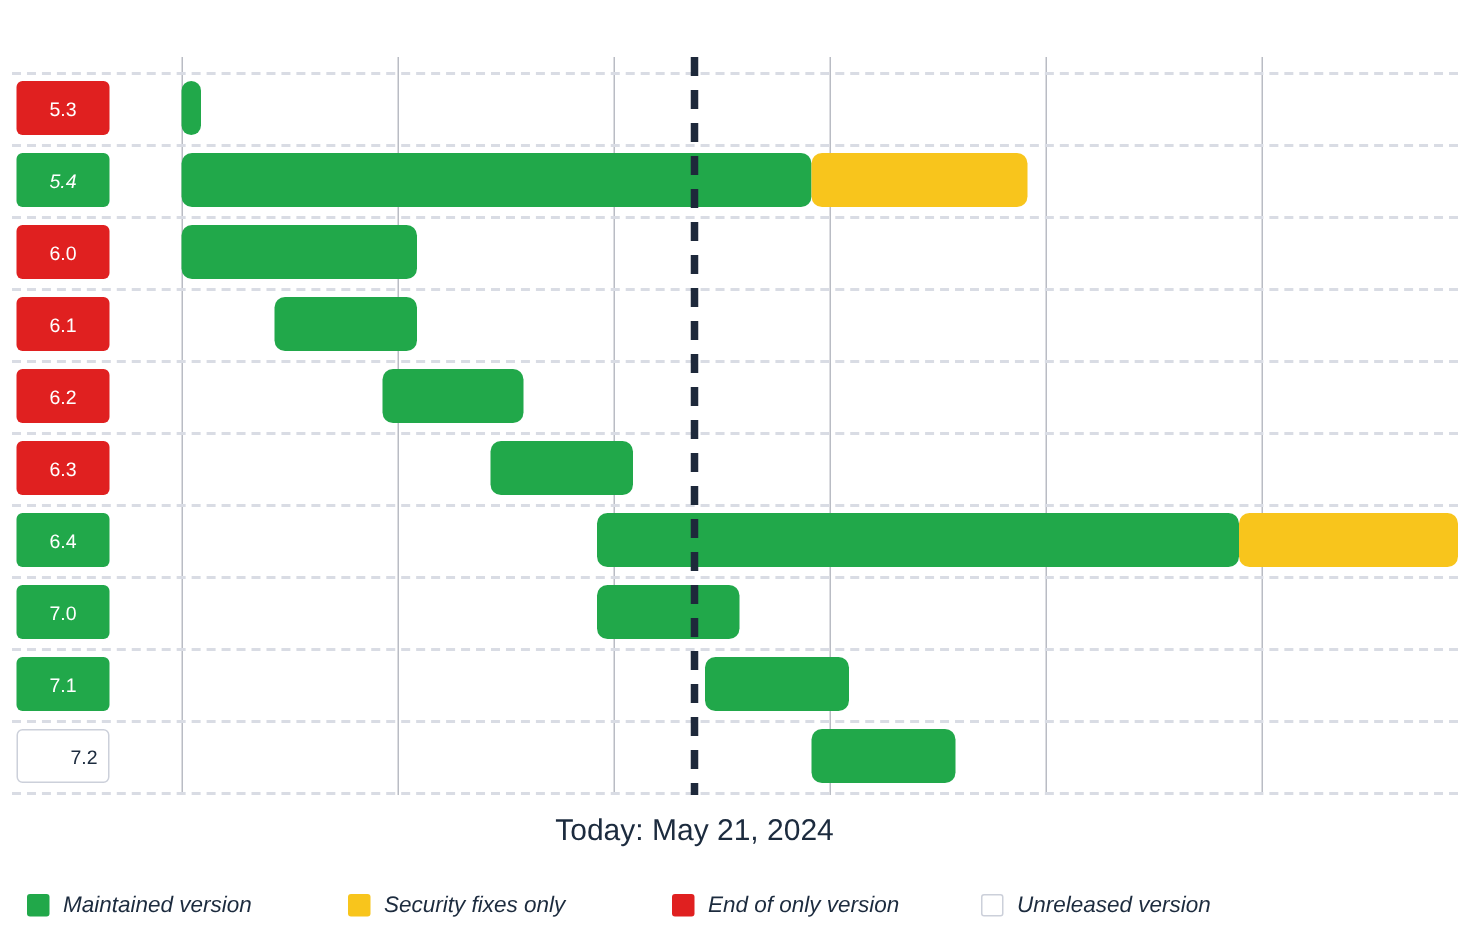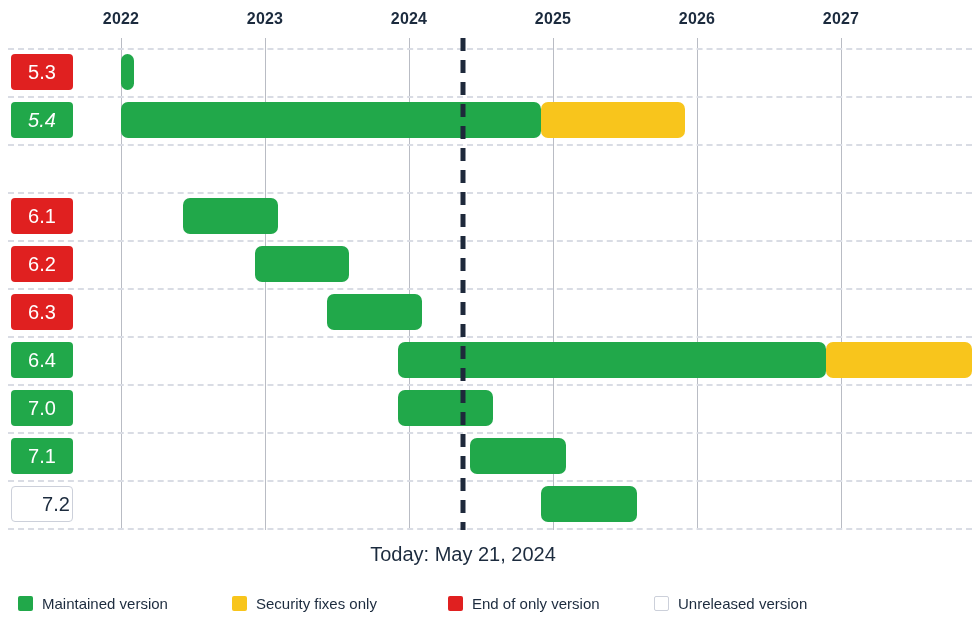--- a/index.html
+++ b/index.html
@@ -64,21 +64,21 @@
   .ver-badge {
     position: absolute;
     left: 11px;
     top: 6px;
     width: 62px;
     height: 36px;
     border-radius: 4px;
     display: flex;
     align-items: center;
     justify-content: center;
-    font-size: 20px;
+    font-size: 13px;
     color: #ffffff;
     z-index: 4;
   }
   .ver-badge.eol        { background: #e02020; }
   .ver-badge.maintained { background: #21a84a; }
   .ver-badge.unreleased {
     background: #ffffff;
     border: 1.5px solid #ccd0da;
     color: #1c2b3e;
     padding-left: 28px;
@@ -101,21 +101,21 @@
     font-size: 20px;
     color: #1c2b3e;
     transform: translateX(-50%);
     white-space: nowrap;
   }
 
   
   .legend {
     position: absolute;
     left: 0; top: 592px;
-    width: 972px; height: 30px;
+    width: 972px; height: 30px; font-style: italic;
   }
   .legend-item {
     position: absolute;
     top: 0;
     display: flex;
     align-items: center;
     gap: 9px;
     height: 22px;
     white-space: nowrap;
   }
@@ -131,28 +131,20 @@
   .legend-text {
     font-size: 15px;
     color: #1c2b3e;
   }
 </style>
 </head>
 <body>
 
 <div id="root">
 
-  <div class="axis-layer" id="axis-layer">
-      <div class="year-label" style="left: 121px;">2022</div>
-      <div class="year-label" style="left: 265px;">2023</div>
-      <div class="year-label" style="left: 409px;">2024</div>
-      <div class="year-label" style="left: 553px;">2025</div>
-      <div class="year-label" style="left: 697px;">2026</div>
-      <div class="year-label" style="left: 841px;">2027</div>
-    </div>
 
   <div class="plot" id="plot">
     <div class="today-line" id="today-line" style="left: 463px;"></div>
   <div class="vline" style="left: 121px;"></div>
       <div class="vline" style="left: 265px;"></div>
       <div class="vline" style="left: 409px;"></div>
       <div class="vline" style="left: 553px;"></div>
       <div class="vline" style="left: 697px;"></div>
       <div class="vline" style="left: 841px;"></div>
       <div class="hline" style="top: 0px;"></div>
@@ -168,20 +160,24 @@
       <div class="hline" style="top: 480px;"></div>
       <div class="row" style="top: 0px;">
         <div class="ver-badge eol">5.3</div>
         <div class="bar maintained" style="left: 121px; width: 13px;"></div>
       </div>
       <div class="row" style="top: 48px; font-style: italic;">
         <div class="ver-badge maintained">5.4</div>
         <div class="bar maintained" style="left: 121px; width: 420px;"></div>
         <div class="bar security" style="left: 541px; width: 144px;"></div>
       </div>
+      <div class="row" style="top: 96px;">
+        <div class="ver-badge eol">6.0</div>
+        <div class="bar maintained" style="left: 121px; width: 157px;"></div>
+      </div>
       <div class="row" style="top: 144px;">
         <div class="ver-badge eol">6.1</div>
         <div class="bar maintained" style="left: 183px; width: 95px;"></div>
       </div>
       <div class="row" style="top: 192px;">
         <div class="ver-badge eol">6.2</div>
         <div class="bar maintained" style="left: 255px; width: 94px;"></div>
       </div>
       <div class="row" style="top: 240px;">
         <div class="ver-badge eol">6.3</div>

